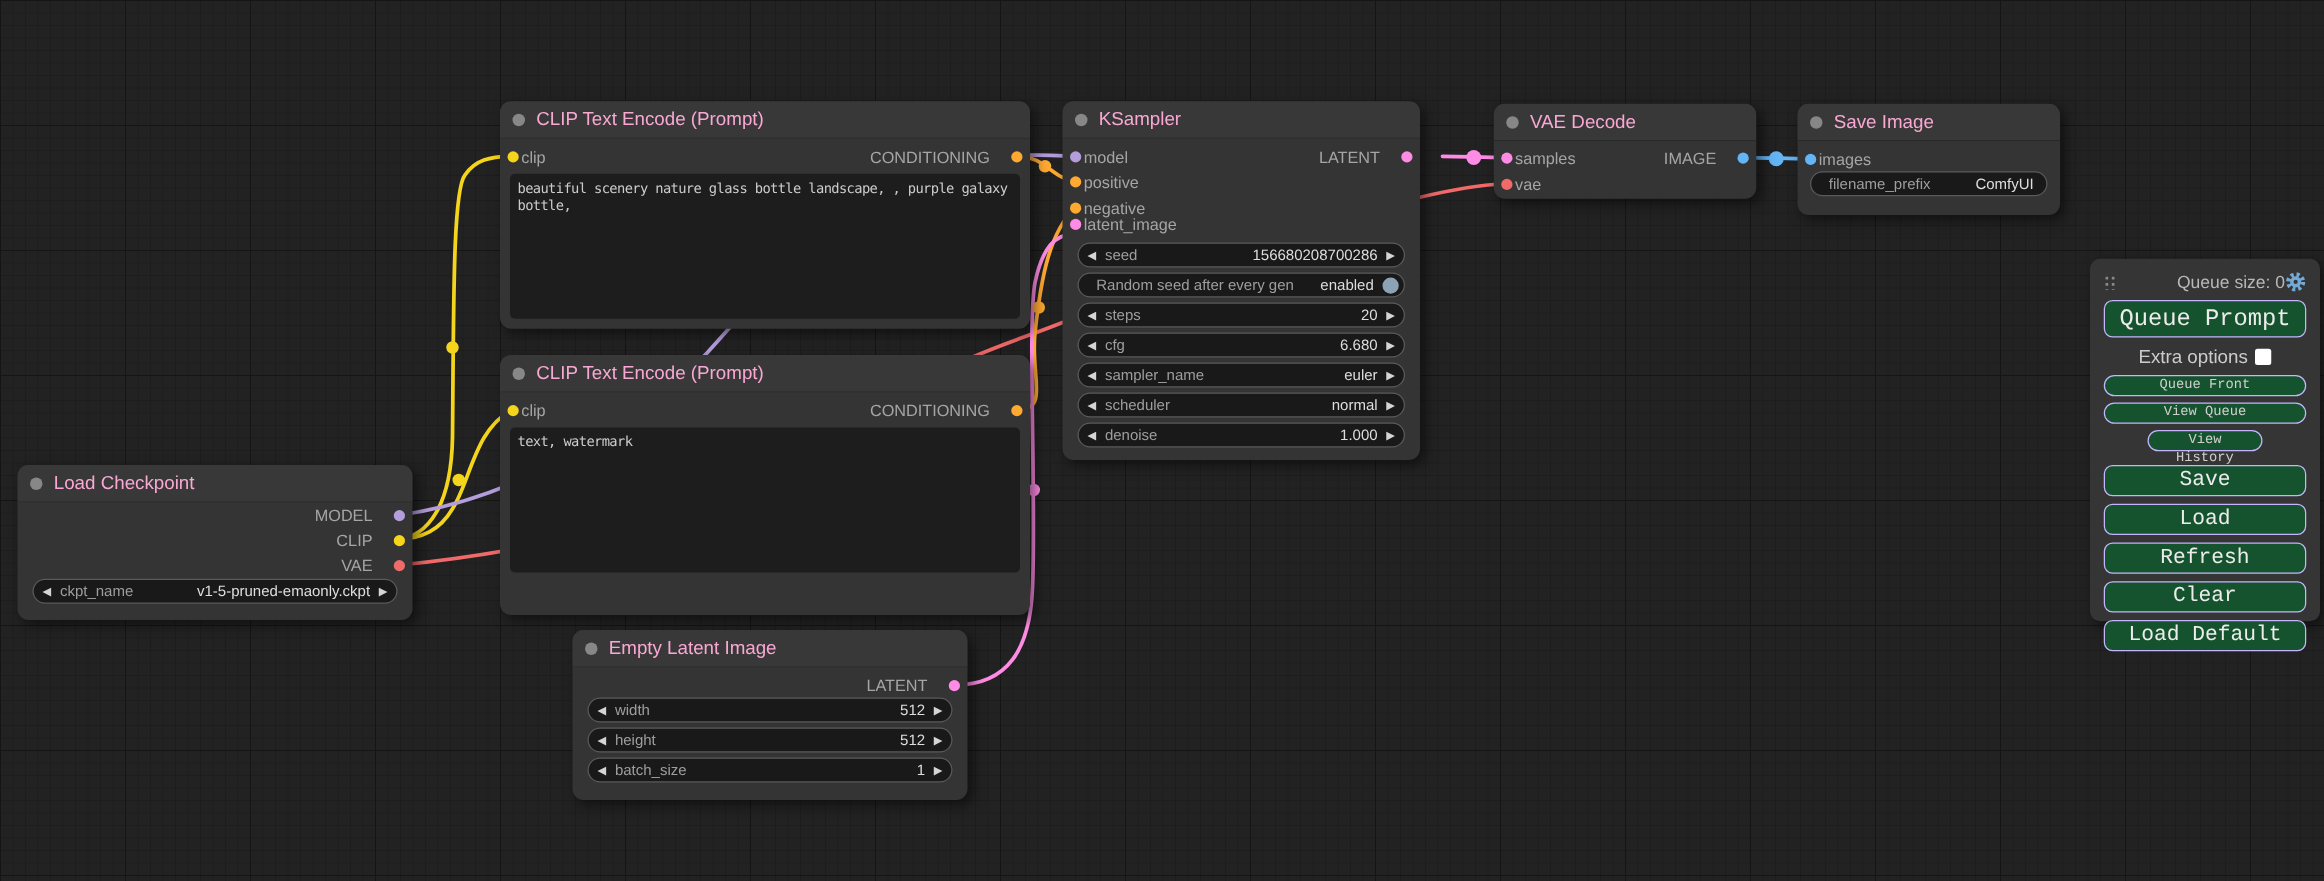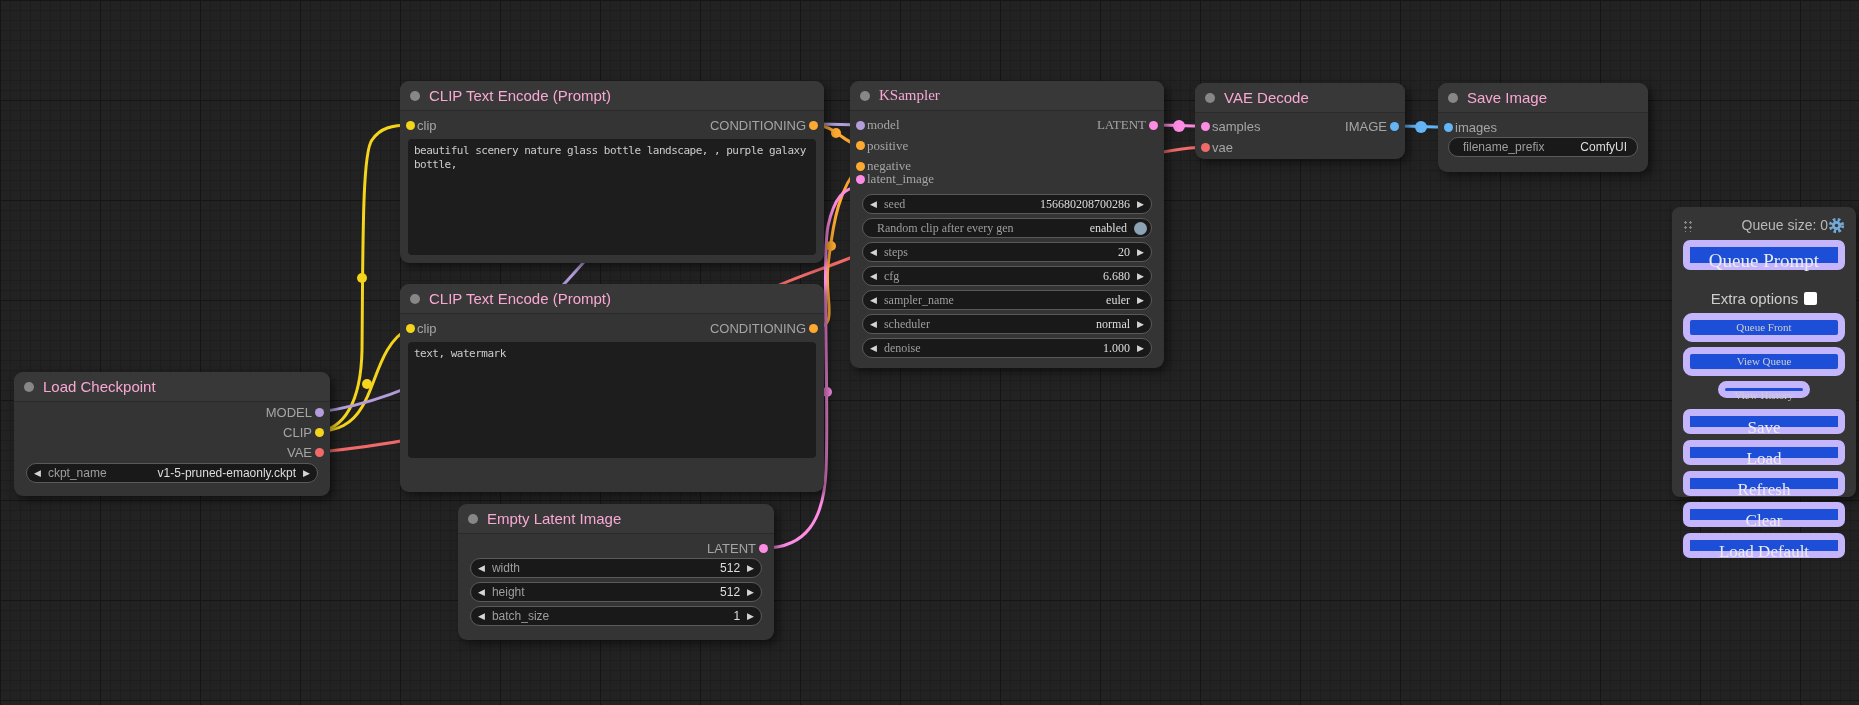--- a/index.html
+++ b/index.html
@@ -26,21 +26,21 @@
   .titlebar {
     height:30px; background:#383838; border-radius:9px 9px 0 0;
     display:flex; align-items:center; padding:0 10px;
     border-bottom:1px solid rgba(0,0,0,.25);
   }
   .tdot { width:10px; height:10px; border-radius:50%; background:#878787; margin-right:9px; flex:0 0 auto; }
   .title { font-size:15px; color:#f9a8d4; white-space:nowrap; }
 
   .slot { position:absolute; height:16px; display:flex; align-items:center; font-size:13px; color:#a5a5a5; }
   .slot.in  { left:0; padding-left:17px; }
-  .slot.out { right:0; padding-right:18px; }
+  .slot.out { right:0; padding-right:32px; }
   .sdot { position:absolute; top:3.5px; width:9px; height:9px; border-radius:50%; }
   .slot.in  .sdot { left:6px; }
   .slot.out .sdot { right:6px; }
 
   .widget {
     position:absolute; height:20px; left:12px; right:12px;
     background:#191919; border:1px solid #5a5a5a; border-radius:10px;
     display:flex; align-items:center; font-size:12px; color:#9e9e9e;
   }
   .widget.narrow { left:10px; right:10px; }
@@ -61,26 +61,26 @@
     position:absolute; left:1672px; top:207px; width:184px; height:290px; z-index:3;
     background:#353535; border-radius:8px; box-shadow:4px 4px 10px rgba(0,0,0,.5);
     padding:8px 11px 0 11px;
   }
   .qhead { display:flex; align-items:center; height:20px; margin-bottom:5px; }
   .qdrag { width:9px; height:13px;
     background-image:radial-gradient(circle, #8a8a8a 1.2px, transparent 1.4px);
     background-size:5px 5px; background-position:0 1px; }
   .qsize { flex:1; text-align:right; font-size:14px; color:#b8b8b8; }
   .qbtn {
-    display:block; width:100%; background:#1d4ed8; border:7px solid #c4b5fd; border-radius:7px;
-    color:#ececec; text-align:center; cursor:pointer; font-family:Liberation Serif, serif;
+    display:block; width:100%; background:#14532d; border:1px solid #c4b5fd; border-radius:7px;
+    color:#ececec; text-align:center; cursor:pointer; font-family:Liberation Mono, monospace;
   }
   .qbtn.big   { height:30px; font-size:19px; line-height:28px; }
   .qbtn.mid   { height:25px; font-size:17px; line-height:23px; margin-bottom:6px; }
-  .qextra { margin-top:20px; text-align:center; font-size:15px; color:#cccccc;
+  .qextra { margin-top:7px; text-align:center; font-size:15px; color:#cccccc;
     display:flex; align-items:center; justify-content:center; gap:6px; height:17px; }
   .qcheck { width:13px; height:13px; background:#ffffff; border-radius:2px; }
   .qsmallrow { display:flex; gap:5px; margin-top:6px; justify-content:center;flex-direction:column; }
   .qbtn.small { height:17px; font-size:11px; line-height:15px; border-radius:9px; color:#cfcfcf; width:auto; padding:0 9px; flex:1; }
   .qbtn.small.solo { flex:0 0 auto; width:92px; margin:5px auto 0 auto; }
   .qgap { height:11px; }
 </style>
 </head>
 <body>
 
@@ -156,21 +156,21 @@
     <span class="sdot" style="background-color: rgb(245, 212, 28);"></span>
     <span>clip</span>
   </div>
   <div class="slot out" style="top:36px;">
     <span>CONDITIONING</span>
     <span class="sdot" style="background-color: rgb(255, 169, 49);"></span>
   </div>
   <div class="textarea" style="top:58px; height:116px;">text, watermark</div>
 </div>
 
-<div class="node" style="left:850px; top:81px; width:314px; height:287px;font-family:Liberation Serif, serif;">
+<div class="node" style="left:850px; top:81px; width:286px; height:287px;">
   <div class="titlebar">
     <span class="tdot"></span>
     <span class="title">KSampler</span>
   </div>
   <div class="slot in" style="top:36px;">
     <span class="sdot" style="background-color: rgb(179, 157, 219);"></span>
     <span>model</span>
   </div>
   <div class="slot in" style="top:56.5px;">
     <span class="sdot" style="background-color: rgb(255, 169, 49);"></span>
@@ -189,21 +189,21 @@
     <span class="sdot" style="background-color: rgb(255, 140, 228);"></span>
   </div>
 
   <div class="widget" style="top:113px;">
     <span class="warr">◀</span>
     <span class="wlabel">seed</span>
     <span class="wvalue">156680208700286</span>
     <span class="warr">▶</span>
   </div>
   <div class="widget" style="top:137px;">
-    <span class="wlabel" style="padding-left:14px;">Random clip after every gen</span>
+    <span class="wlabel" style="padding-left:14px;">Random seed after every gen</span>
     <span class="wvalue">enabled</span>
     <span class="toggle" style="background-color: rgb(140, 163, 181);"></span>
   </div>
   <div class="widget" style="top:161px;">
     <span class="warr">◀</span>
     <span class="wlabel">steps</span>
     <span class="wvalue">20</span>
     <span class="warr">▶</span>
   </div>
   <div class="widget" style="top:185px;">

